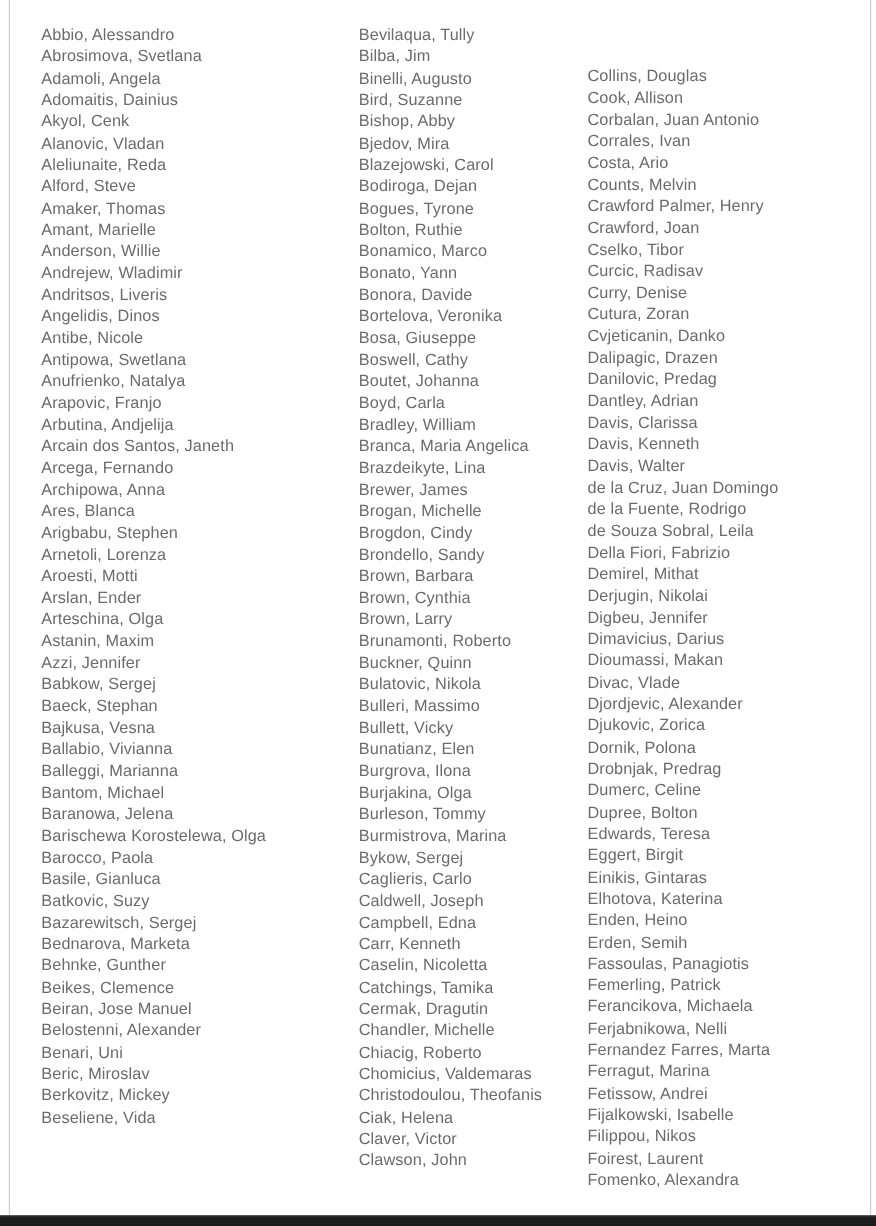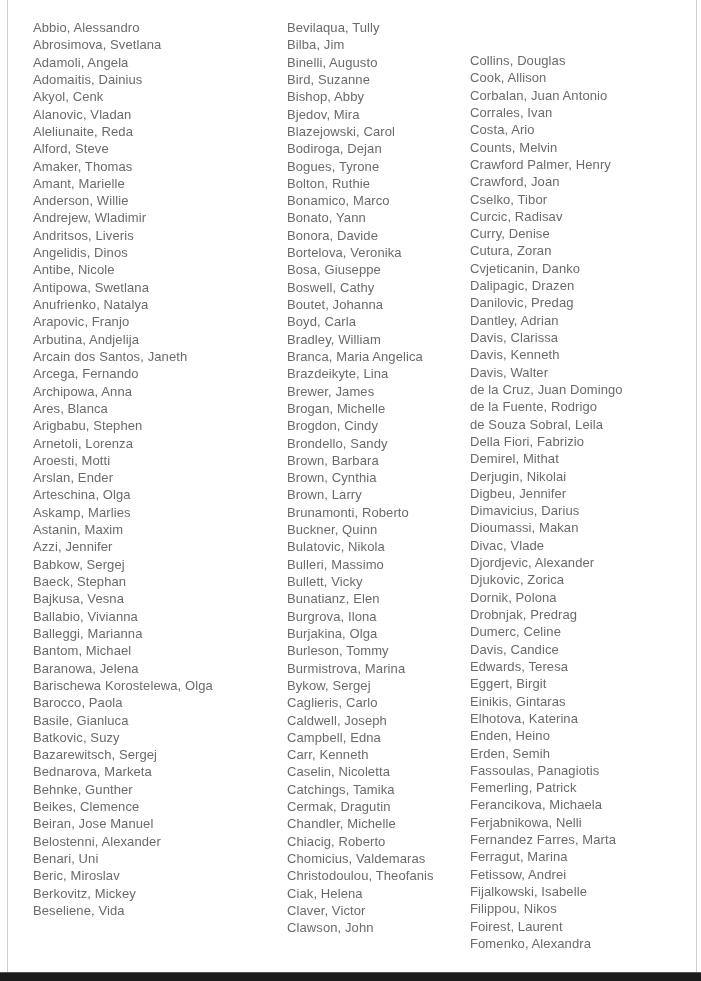--- a/index.html
+++ b/index.html
@@ -85,21 +85,20 @@
         <div class="name-row">Arbutina, Andjelija</div>
         <div class="name-row">Arcain dos Santos, Janeth</div>
         <div class="name-row">Arcega, Fernando</div>
         <div class="name-row">Archipowa, Anna</div>
         <div class="name-row">Ares, Blanca</div>
         <div class="name-row">Arigbabu, Stephen</div>
         <div class="name-row">Arnetoli, Lorenza</div>
         <div class="name-row">Aroesti, Motti</div>
         <div class="name-row">Arslan, Ender</div>
         <div class="name-row">Arteschina, Olga</div>
-        <div class="name-row">Askamp, Marlies</div>
         <div class="name-row">Astanin, Maxim</div>
         <div class="name-row">Azzi, Jennifer</div>
         <div class="name-row">Babkow, Sergej</div>
         <div class="name-row">Baeck, Stephan</div>
         <div class="name-row">Bajkusa, Vesna</div>
         <div class="name-row">Ballabio, Vivianna</div>
         <div class="name-row">Balleggi, Marianna</div>
         <div class="name-row">Bantom, Michael</div>
         <div class="name-row">Baranowa, Jelena</div>
         <div class="name-row">Barischewa Korostelewa, Olga</div>
@@ -200,21 +199,21 @@
         <div class="name-row">Derjugin, Nikolai</div>
         <div class="name-row">Digbeu, Jennifer</div>
         <div class="name-row">Dimavicius, Darius</div>
         <div class="name-row">Dioumassi, Makan</div>
         <div class="name-row">Divac, Vlade</div>
         <div class="name-row">Djordjevic, Alexander</div>
         <div class="name-row">Djukovic, Zorica</div>
         <div class="name-row">Dornik, Polona</div>
         <div class="name-row">Drobnjak, Predrag</div>
         <div class="name-row">Dumerc, Celine</div>
-        <div class="name-row">Davis, Candice</div>
+        <div class="name-row">Dupree, Bolton</div>
         <div class="name-row">Edwards, Teresa</div>
         <div class="name-row">Eggert, Birgit</div>
         <div class="name-row">Einikis, Gintaras</div>
         <div class="name-row">Elhotova, Katerina</div>
         <div class="name-row">Enden, Heino</div>
         <div class="name-row">Erden, Semih</div>
         <div class="name-row">Fassoulas, Panagiotis</div>
         <div class="name-row">Femerling, Patrick</div>
         <div class="name-row">Ferancikova, Michaela</div>
         <div class="name-row">Ferjabnikowa, Nelli</div>

